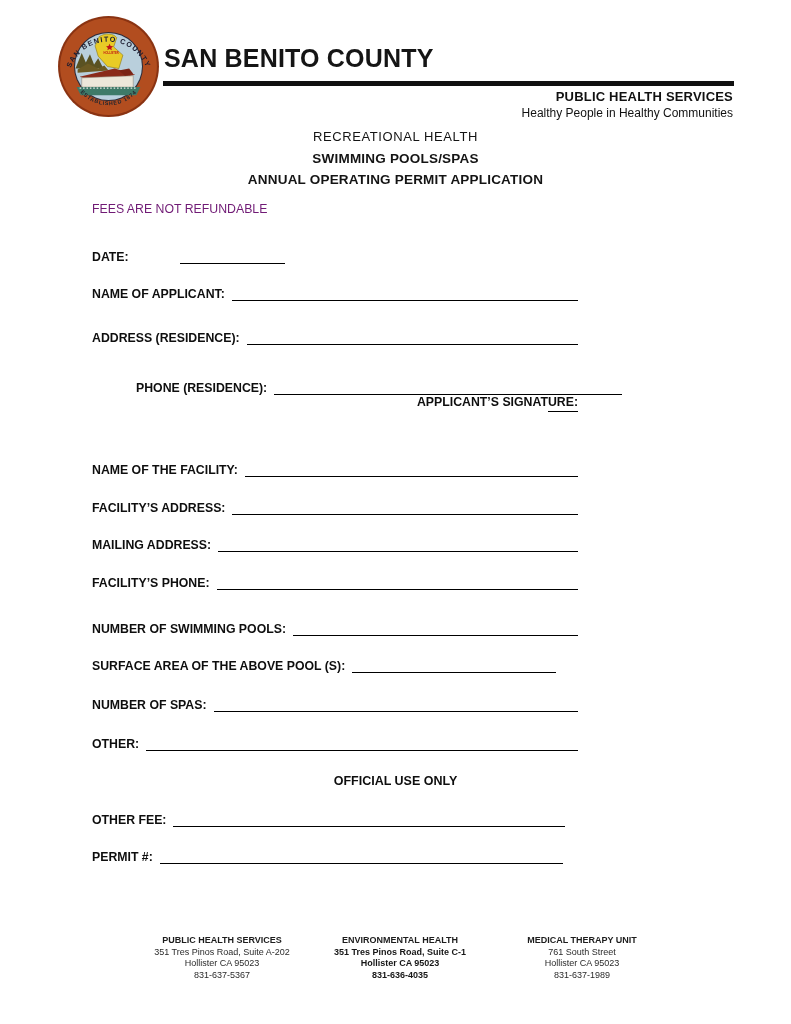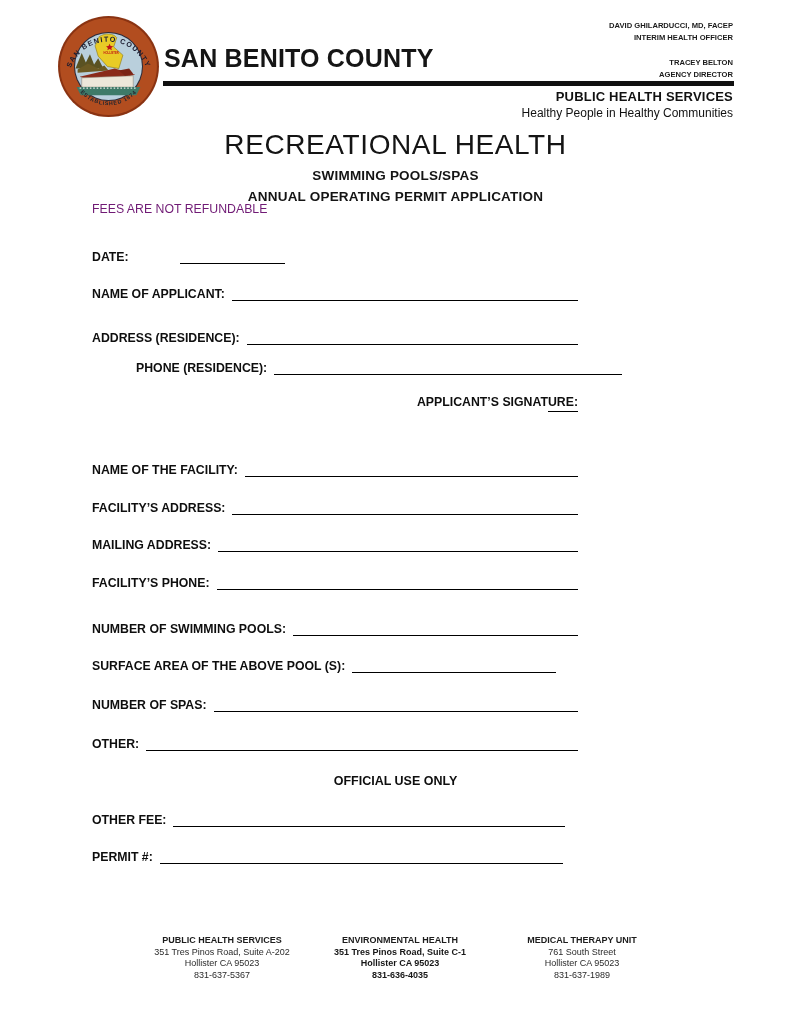--- a/index.html
+++ b/index.html
@@ -12,21 +12,21 @@
   .county-name { position:absolute; left:164px; top:44px; font-size:25px; font-weight:700; color:#151515; letter-spacing:0.2px; }
   .header-rule { position:absolute; left:163px; top:81px; width:571px; height:5px; background:#101010; }
   .agency-sub { position:absolute; left:165px; top:92px; font-size:12.5px; font-weight:600; letter-spacing:0.3px; color:#1a1a1a; }
   .officials { position:absolute; top:20px; right:58px; text-align:right; font-size:7.6px; font-weight:700; line-height:12px; color:#1a1a1a; }
   .officials .gap { height:13px; }
   .phs { position:absolute; top:89px; right:58px; text-align:right; color:#111; }
   .phs-title { font-size:13px; font-weight:700; letter-spacing:0.2px; }
   .phs-tag { font-size:12px; margin-top:2px; }
   
   .doc-title { position:absolute; left:0; top:129px; width:100%; text-align:center; color:#141414; }
-  .doc-title-main { font-size:28px; font-weight:400; letter-spacing:0.6px; }
+  .doc-title-main { font-size:13px; font-weight:400; letter-spacing:0.6px; }
   .doc-title-sub { font-size:13.5px; font-weight:700; margin-top:7px; letter-spacing:0.2px; }
   .doc-title-sub2 { margin-top:6px; }
   
   .frow { position:absolute; left:92px; display:flex; align-items:flex-end; height:17px; width:486px; }
   .flabel { font-size:12.3px; font-weight:700; white-space:nowrap; color:#0e0e0e; }
   .fline { flex:1; margin-left:7px; border-bottom:1.7px solid #000; height:15px; min-width:30px; }
   .notice { position:absolute; left:92px; top:202px; font-size:12.3px; font-weight:400; color:#701a75; }
   .official-heading { position:absolute; left:0; top:774px; width:100%; text-align:center; font-size:12.5px; font-weight:700; color:#0e0e0e; }
   
   .footer-col { position:absolute; top:935px; width:230px; text-align:center; font-size:9px; line-height:11.5px; color:#2a2a2a; }
@@ -69,27 +69,20 @@
       </text>
       <text font-size="5.2" font-weight="bold" fill="#26262e" letter-spacing="0.8" font-family="Liberation Sans, sans-serif">
         <textPath href="#arcBot" startOffset="50%" text-anchor="middle">ESTABLISHED 1874</textPath>
       </text>
     </svg>
   </div>
 
   <div class="county-name">SAN BENITO COUNTY</div>
   <div class="header-rule"></div>
 
-  <div class="officials">
-    <div>DAVID GHILARDUCCI, MD, FACEP</div>
-    <div>INTERIM HEALTH OFFICER</div>
-    <div class="gap"></div>
-    <div>TRACEY BELTON</div>
-    <div>AGENCY DIRECTOR</div>
-  </div>
 
   <div class="phs">
     <div class="phs-title">PUBLIC HEALTH SERVICES</div>
     <div class="phs-tag">Healthy People in Healthy Communities</div>
   </div>
 
   <div class="doc-title">
     <div class="doc-title-main">RECREATIONAL HEALTH</div>
     <div class="doc-title-sub">SWIMMING POOLS/SPAS</div>
     <div class="doc-title-sub doc-title-sub2">ANNUAL OPERATING PERMIT APPLICATION</div>
@@ -102,21 +95,21 @@
     <span class="fline"></span>
   </div>
   <div class="frow" style="top:284px;text-align:right;">
     <span class="flabel">NAME OF APPLICANT:</span>
     <span class="fline"></span>
   </div>
   <div class="frow" style="top:328px;text-align:center;">
     <span class="flabel">ADDRESS (RESIDENCE):</span>
     <span class="fline"></span>
   </div>
-  <div class="frow" style="top:358px;padding-left:44px;">
+  <div class="frow" style="top:378px;padding-left:44px;">
     <span class="flabel">PHONE (RESIDENCE):</span>
     <span class="fline"></span>
   </div>
   <div class="frow" style="top:395px;flex-direction:column;">
     <span class="flabel">APPLICANT’S SIGNATURE:</span>
     <span class="fline"></span>
   </div>
   <div class="frow" style="top:460px;">
     <span class="flabel">NAME OF THE FACILITY:</span>
     <span class="fline"></span>

